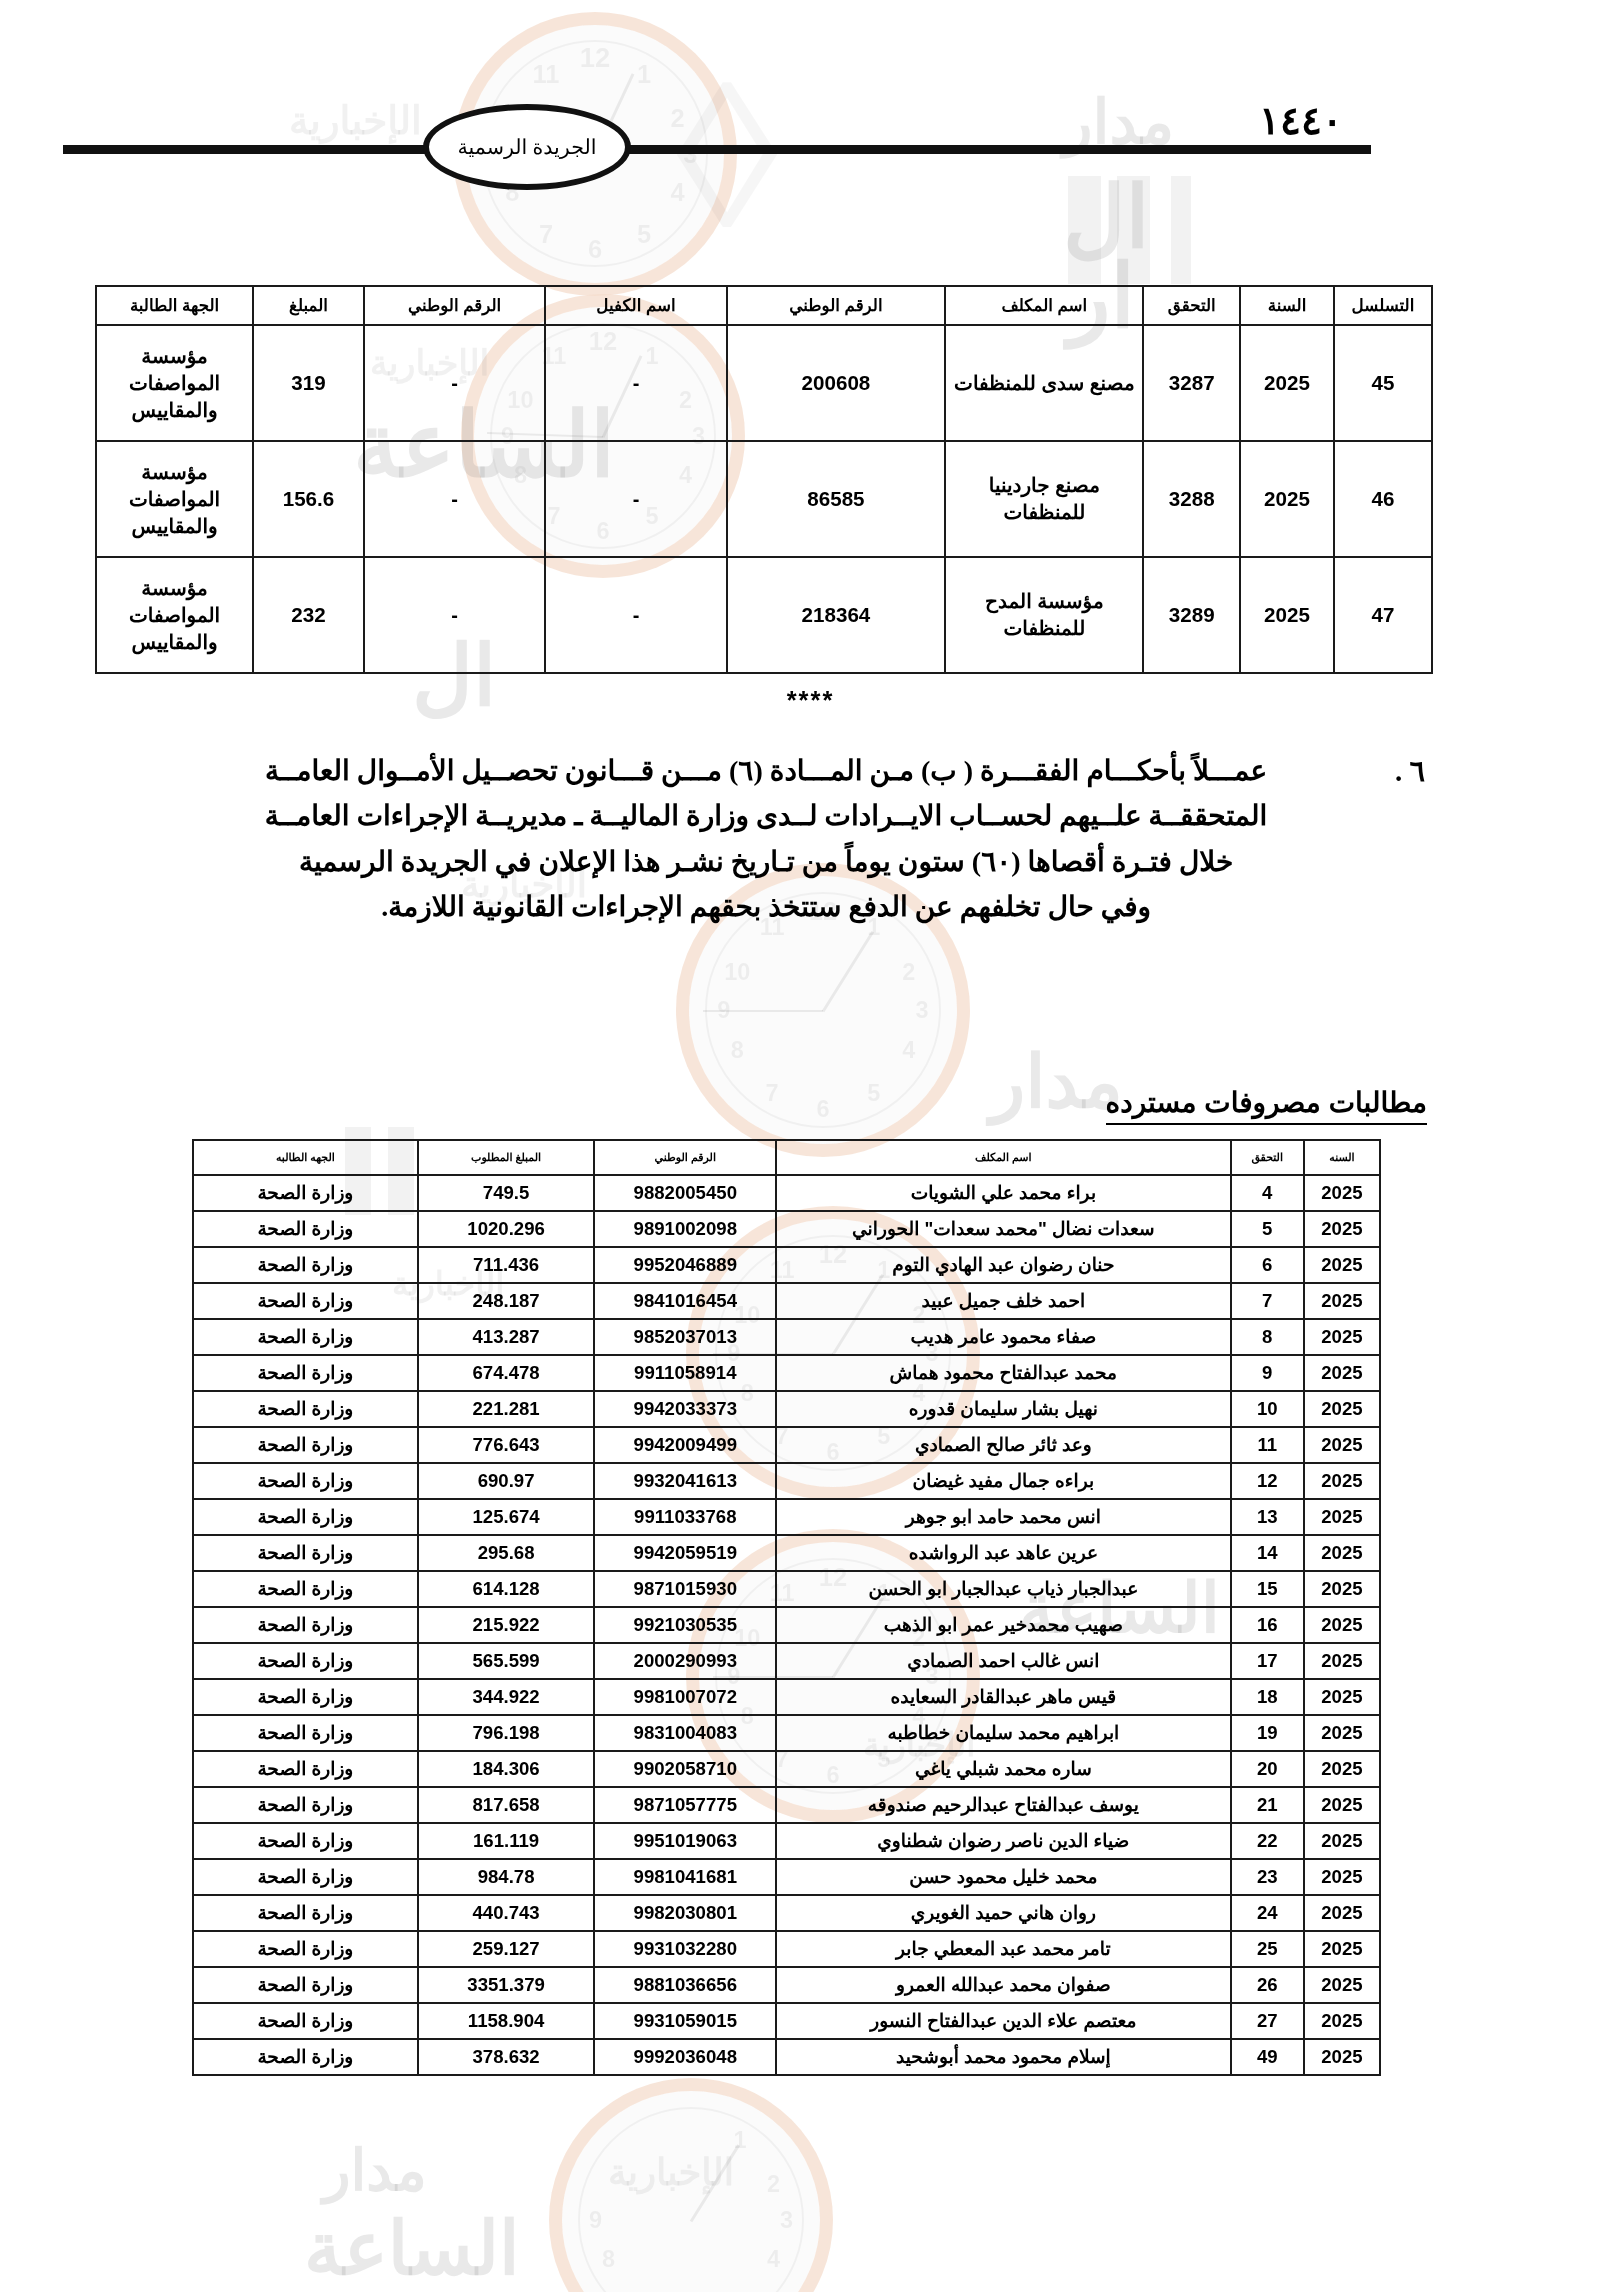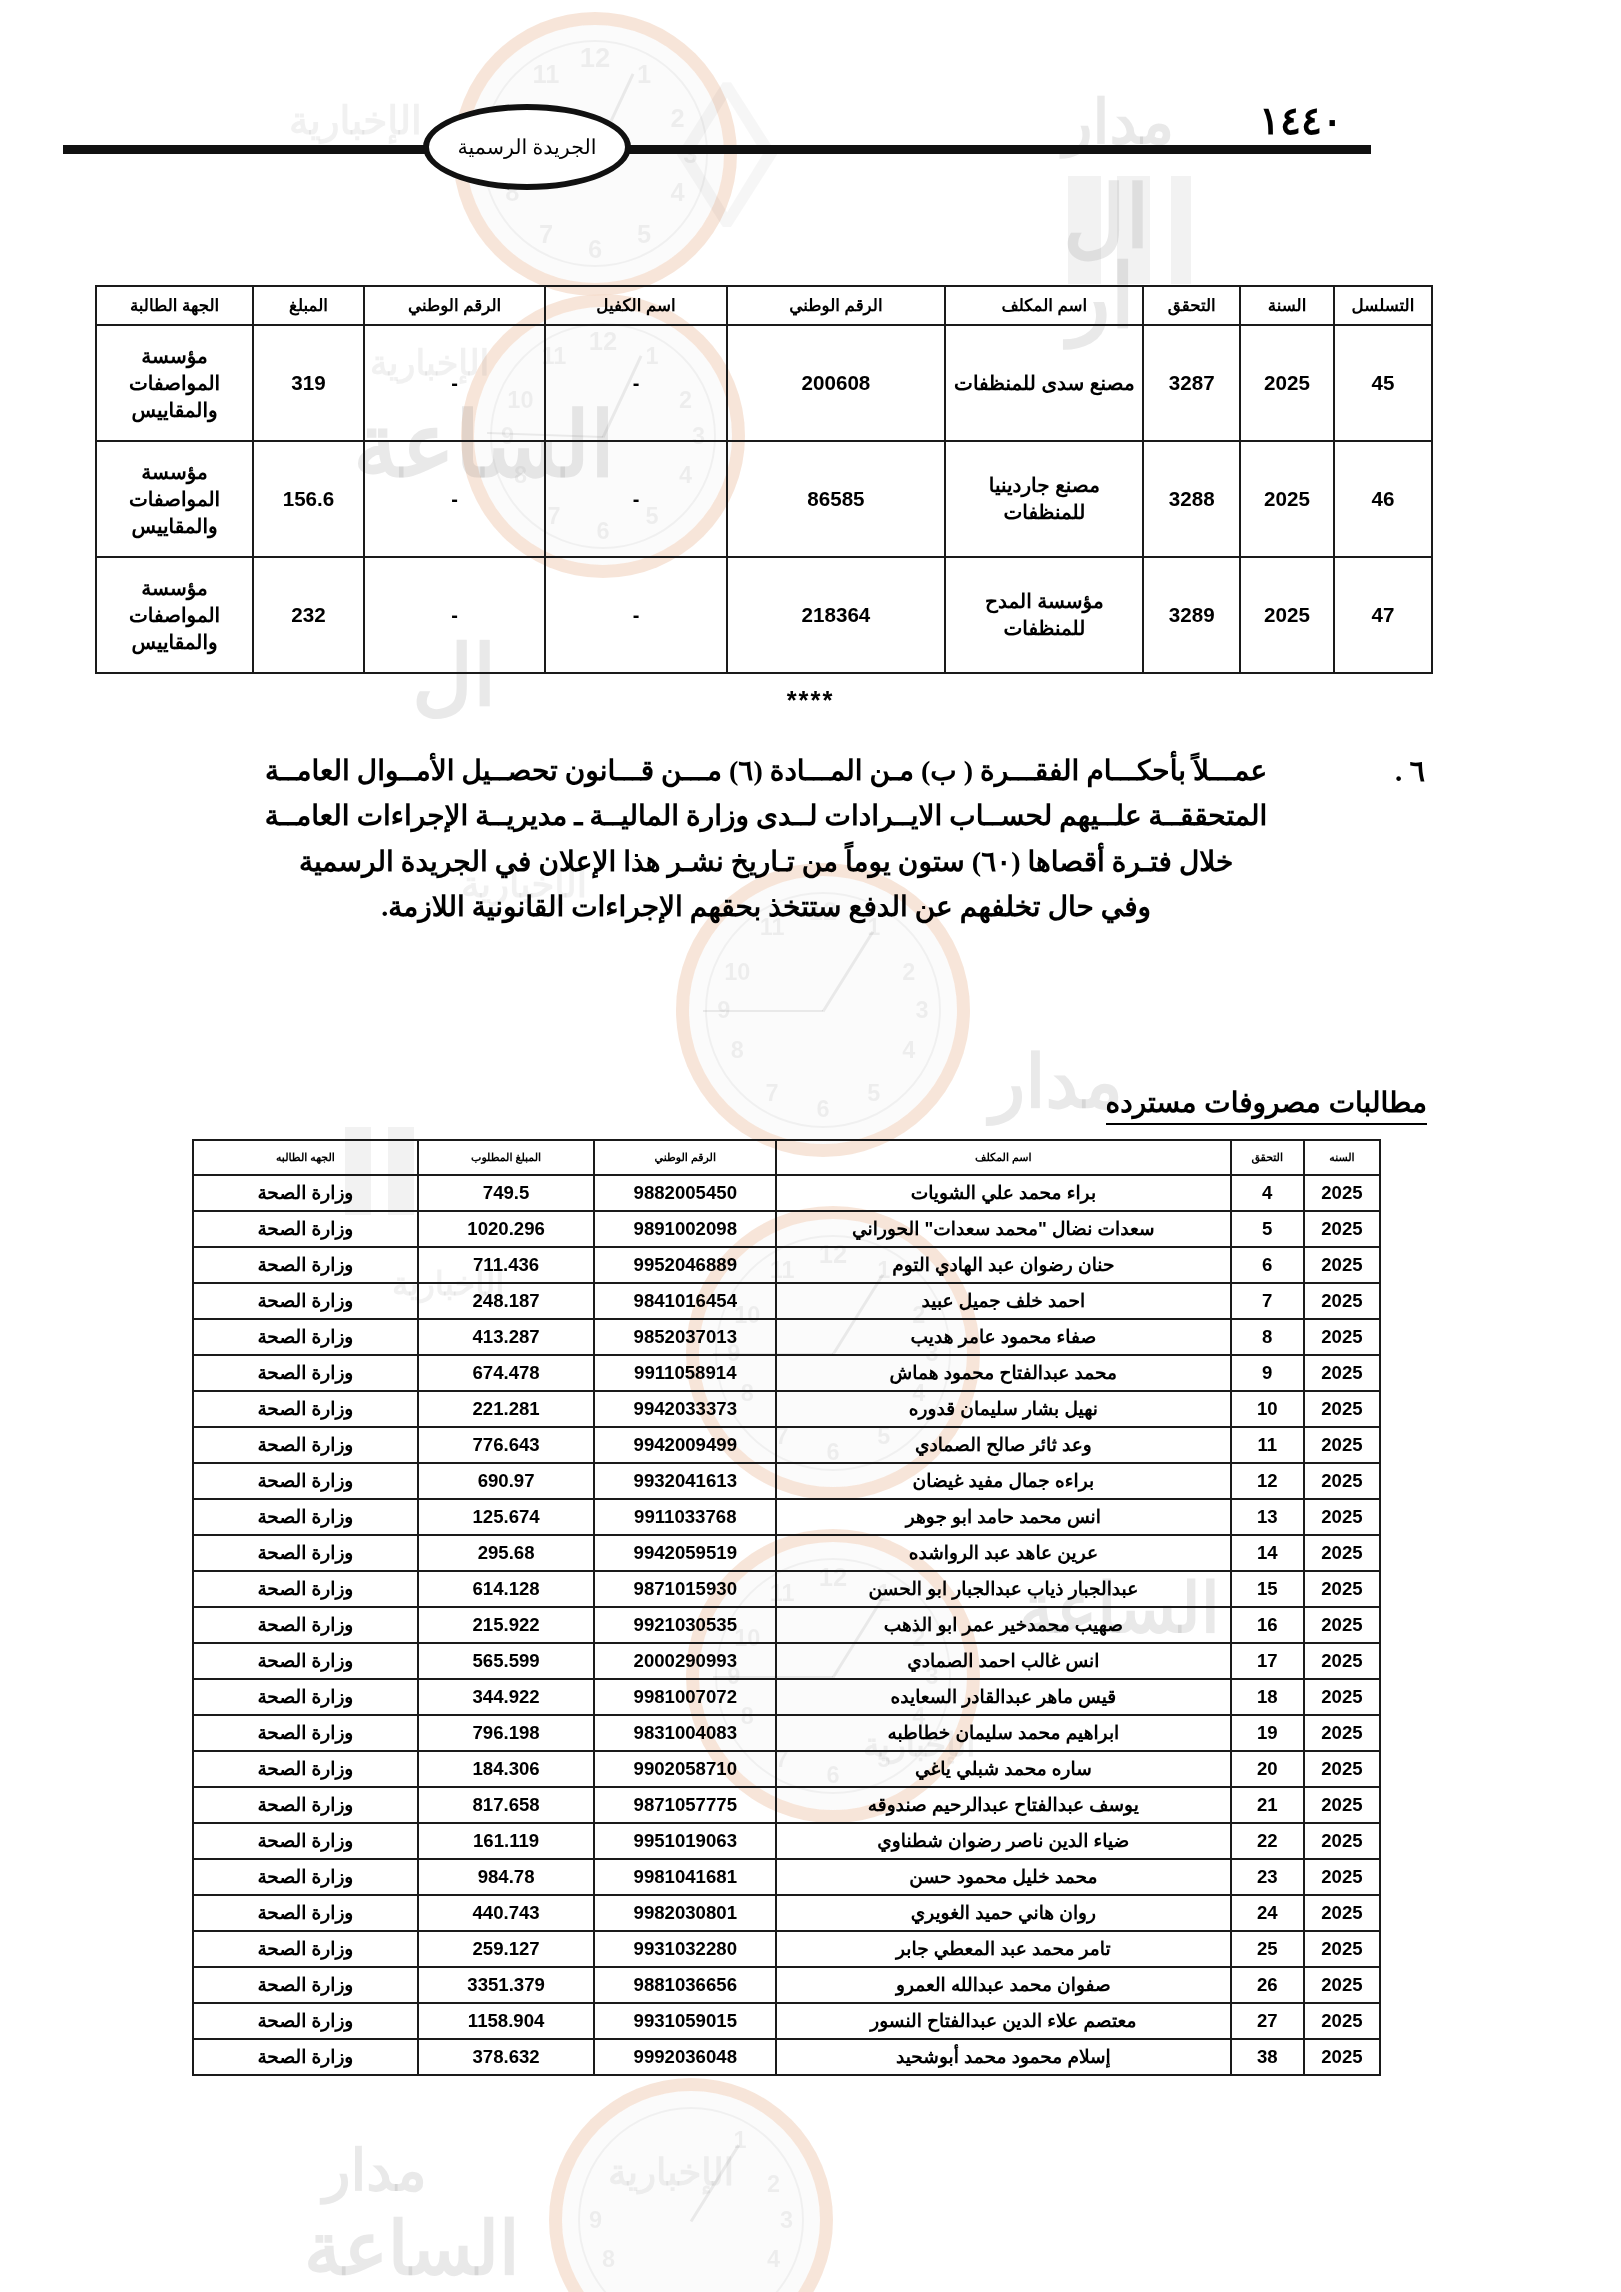--- a/index.html
+++ b/index.html
@@ -555,21 +555,21 @@
         <tr>
           <td class="lat">2025</td>
           <td class="lat">27</td>
           <td class="name">معتصم علاء الدين عبدالفتاح النسور</td>
           <td class="lat">9931059015</td>
           <td class="lat">1158.904</td>
           <td>وزارة الصحة</td>
         </tr>
         <tr>
           <td class="lat">2025</td>
-          <td class="lat">38</td>
+          <td class="lat">49</td>
           <td class="name">إسلام محمود محمد أبوشحيد</td>
           <td class="lat">9992036048</td>
           <td class="lat">378.632</td>
           <td>وزارة الصحة</td>
         </tr>
       </tbody>
   </table>
 
 </div>
 

